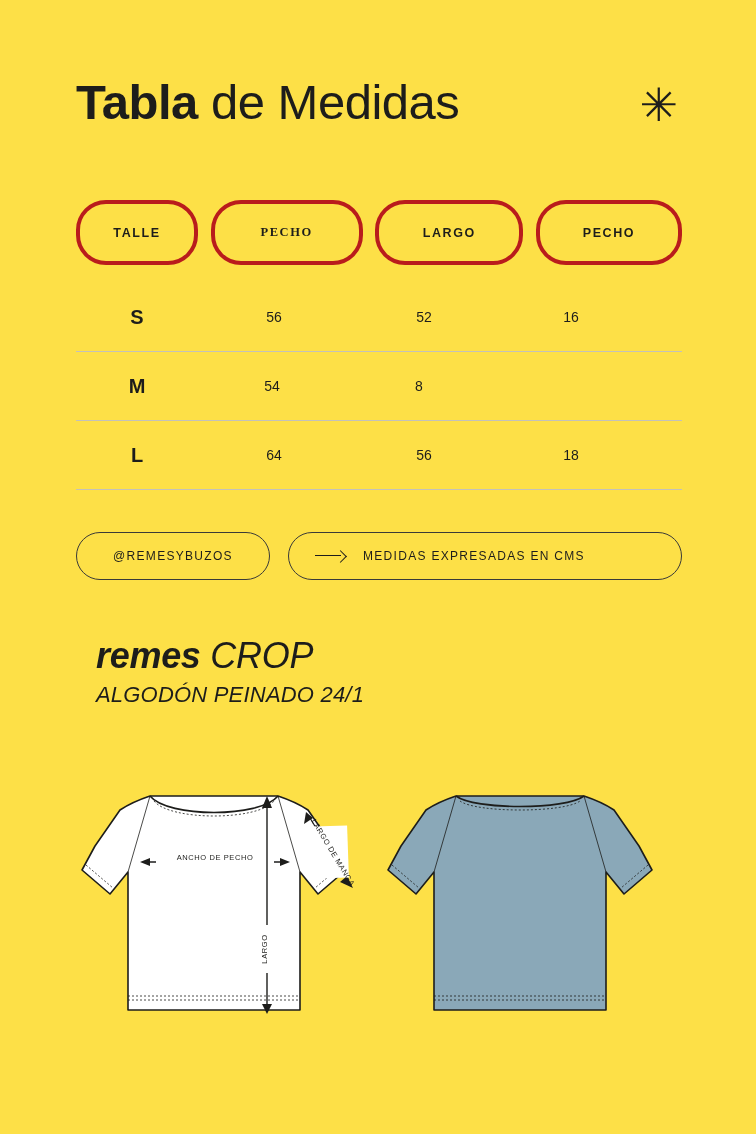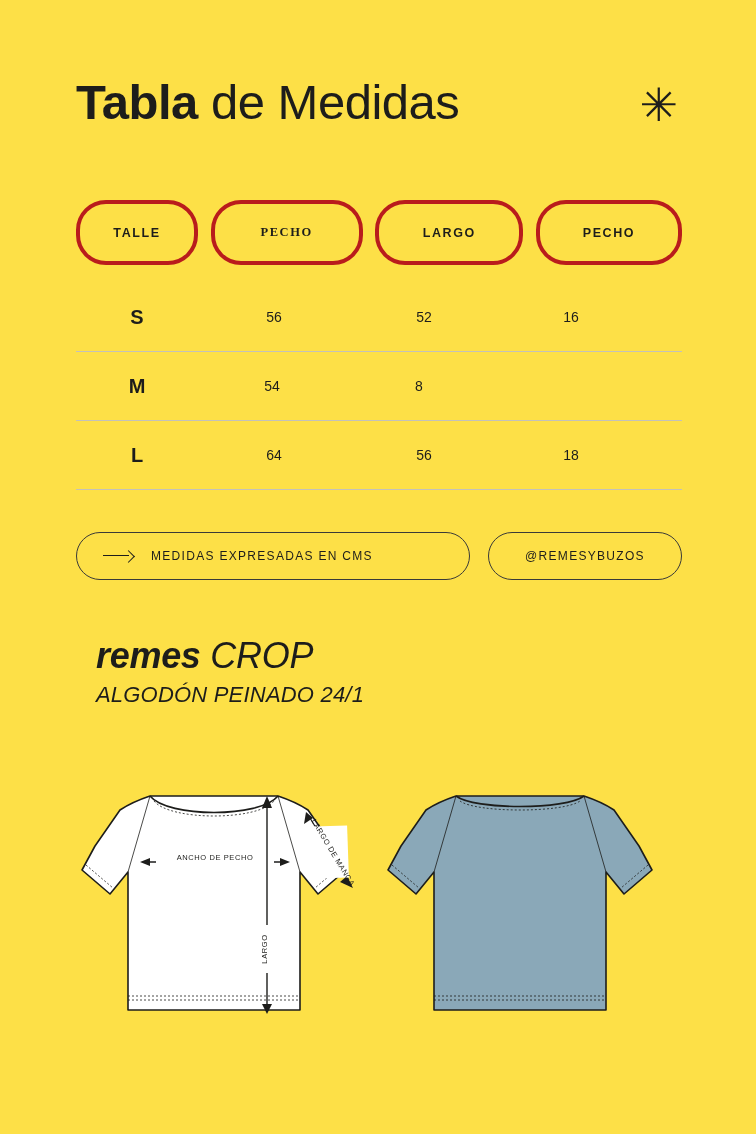--- a/index.html
+++ b/index.html
@@ -220,26 +220,26 @@
     </div>
     <div class="trow">
       <div class="tcell size">L</div>
       <div class="tcell v1">64</div>
       <div class="tcell v2">56</div>
       <div class="tcell v3">18</div>
     </div>
   </div>
 
   <div class="footer-row">
+    <div class="fpill right">
+      <span>@REMESYBUZOS</span>
+    </div>
     <div class="fpill left">
       <span class="arrow-icon"></span>
       <span>MEDIDAS EXPRESADAS EN CMS</span>
-    </div>
-    <div class="fpill right">
-      <span>@REMESYBUZOS</span>
     </div>
   </div>
 
   <div class="product">
     <div class="product-name">
       <span class="b">remes</span><span class="l"> CROP</span>
     </div>
     <div class="product-sub">ALGODÓN PEINADO  24/1</div>
   </div>
 

